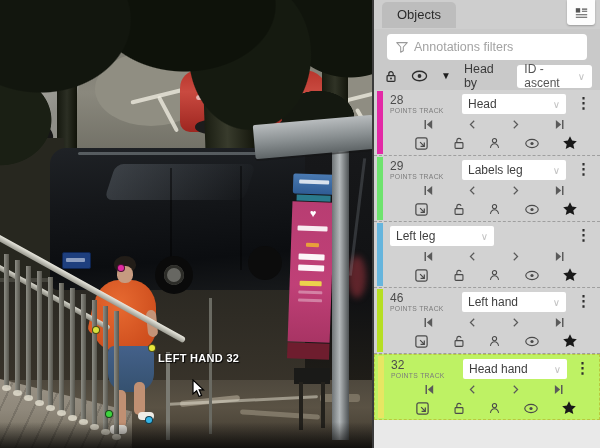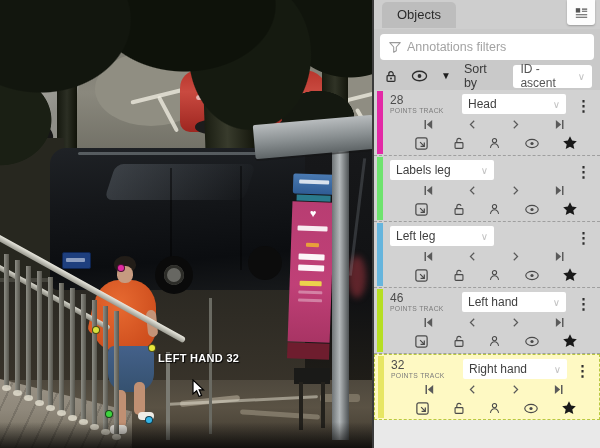--- a/index.html
+++ b/index.html
@@ -119,38 +119,38 @@
   .cursor{left:192px;top:379px;z-index:12;}
   
   .z1{z-index:1}.z2{z-index:2}.z3{z-index:3}.z4{z-index:4}.z5{z-index:5}.z6{z-index:6}.z7{z-index:7}.z8{z-index:8}.z9{z-index:9}.z10{z-index:10}
   
   .panel{width:226px;height:448px;background:#c9c9c9;border-left:2px solid #3b3b3b;display:flex;flex-direction:column;flex:0 0 auto;}
   .tabs{position:relative;height:29px;display:flex;align-items:center;padding-left:8px;background:#cecece;flex:0 0 auto;}
   .tab{padding:5px 15px 6px;font-size:13px;color:#454545;cursor:default;}
   .tab.active{background:#bdbdbd;border-radius:5px 5px 0 0;color:#2b2b2b;}
   .appearance-btn{position:absolute;right:5px;top:0;width:28px;height:25px;background:#fdfdfd;border:none;
       border-radius:0 0 3px 3px;box-shadow:0 1px 2px rgba(0,0,0,.25);display:flex;align-items:center;justify-content:center;}
-  .filter-wrap{position:relative;margin:5px 6px 4px;flex:0 0 auto;}
+  .filter-wrap{position:relative;margin:5px 13px 4px;flex:0 0 auto;}
   .filter-wrap input{width:100%;box-sizing:border-box;height:26px;border:none;border-radius:4px;background:#fff;
       padding:0 8px 0 27px;font-size:12.5px;color:#444;font-family:"Liberation Sans",sans-serif;outline:none;}
   .filter-wrap input::placeholder{color:#a3a3a3;}
   .funnel{position:absolute;left:8px;top:6px;}
   .controls-row{display:flex;align-items:center;height:24px;padding:0 8px 2px 10px;gap:13px;flex:0 0 auto;}
   .icon-btn{background:none;border:none;padding:0;display:flex;align-items:center;}
   .caret{font-size:10px;color:#1e1e1e;line-height:10px;}
   .sort-label{margin-left:auto;font-size:12.5px;color:#3a3a3a;}
   .sort-select{width:84px;height:23px;background:#fff;border-radius:3px;display:flex;align-items:center;
       justify-content:space-between;padding:0 7px;font-size:12px;color:#555;box-sizing:border-box;}
   .chev{color:#c2c2c2;font-size:10px;}
   .obj-list{flex:1;display:flex;flex-direction:column;background:#e9e9e9;overflow:hidden;}
   .obj-row{position:relative;height:66px;box-sizing:border-box;background:#d2d2d2;
       border-bottom:1px dashed #9f9f9f;padding:4px 6px 2px 16px;flex:0 0 auto;}
-  .obj-row.selected{background:#fef9c3;border:1px dashed #b9c83f;}
+  .obj-row.selected{background:#bef264;border:1px dashed #b9c83f;}
   .color-bar{position:absolute;left:3px;top:1px;bottom:1px;width:6px;}
-  .row-l1{display:flex;align-items:flex-end;}
+  .row-l1{display:flex;align-items:flex-start;}
   .id-block{width:72px;}
   .obj-id{font-size:12px;color:#4c4c4c;line-height:12px;}
   .obj-type{font-size:6.8px;color:#7c7c7c;letter-spacing:.3px;margin-top:1px;}
   .label-select{width:104px;height:20px;background:#fff;border-radius:2px;display:flex;align-items:center;
       justify-content:space-between;padding:0 6px;font-size:12px;color:#3f3f3f;box-sizing:border-box;}
   .menu-dots{margin-left:auto;font-size:15px;color:#2e2e2e;font-weight:bold;line-height:17px;padding:0 3px;}
   .row-l2{display:flex;justify-content:space-between;align-items:center;padding:4px 28px 0 32px;}
   .row-l3{display:flex;justify-content:space-between;align-items:center;padding:4px 16px 0 24px;}
 </style>
 </head>
@@ -309,21 +309,21 @@
       </button>
       <button class="icon-btn">
         <svg width="17" height="14" viewBox="0 0 18 14">
           <ellipse cx="9" cy="7" rx="7.5" ry="5" fill="none" stroke="#2e2e2e" stroke-width="1.4"></ellipse>
           <circle cx="9" cy="7" r="2" fill="#2e2e2e"></circle>
         </svg>
       </button>
       <button class="icon-btn">
         <span class="caret">▼</span>
       </button>
-      <span class="sort-label">Sort by</span>
+      <span class="sort-label">Head by</span>
       <div class="sort-select">
         <span>ID - ascent</span>
         <span class="chev">∨</span>
       </div>
     </div>
     <div class="obj-list" id="objList">
         <div class="obj-row">
     <div class="color-bar" style="background: rgb(227, 41, 166);"></div>
     <div class="row-l1">
       <div class="id-block">
@@ -388,20 +388,24 @@
       <button class="icon-btn">
         <svg width="16" height="16" viewBox="0 0 16 16">
           <path d="M8 1.2l2.1 4.4 4.7.6-3.5 3.2 1 4.7L8 11.7l-4.3 2.4 1-4.7L1.2 6.2l4.7-.6z" fill="#191919"></path>
         </svg>
       </button>
     </div>
   </div>
         <div class="obj-row">
     <div class="color-bar" style="background: rgb(109, 227, 109);"></div>
     <div class="row-l1">
+      <div class="id-block">
+        <div class="obj-id">29</div>
+        <div class="obj-type">POINTS TRACK</div>
+      </div>
       <div class="label-select">
         <span class="label-text">Labels leg</span>
         <span class="chev">∨</span>
       </div>
       <div class="menu-dots">⋮</div>
     </div>
     <div class="row-l2">
       <button class="icon-btn">
         <svg width="13" height="13" viewBox="0 0 16 16">
           <path d="M4 2.5v11" stroke="#5a5a5a" stroke-width="1.8"></path>
@@ -592,21 +596,21 @@
     </div>
   </div>
         <div class="obj-row selected">
     <div class="color-bar" style="background: rgb(231, 230, 99);"></div>
     <div class="row-l1">
       <div class="id-block">
         <div class="obj-id">32</div>
         <div class="obj-type">POINTS TRACK</div>
       </div>
       <div class="label-select">
-        <span class="label-text">Right hand</span>
+        <span class="label-text">Head hand</span>
         <span class="chev">∨</span>
       </div>
       <div class="menu-dots">⋮</div>
     </div>
     <div class="row-l2">
       <button class="icon-btn">
         <svg width="13" height="13" viewBox="0 0 16 16">
           <path d="M4 2.5v11" stroke="#5a5a5a" stroke-width="1.8"></path>
                 <path d="M12.5 2.5 6 8l6.5 5.5z" fill="#5a5a5a"></path>
         </svg>

